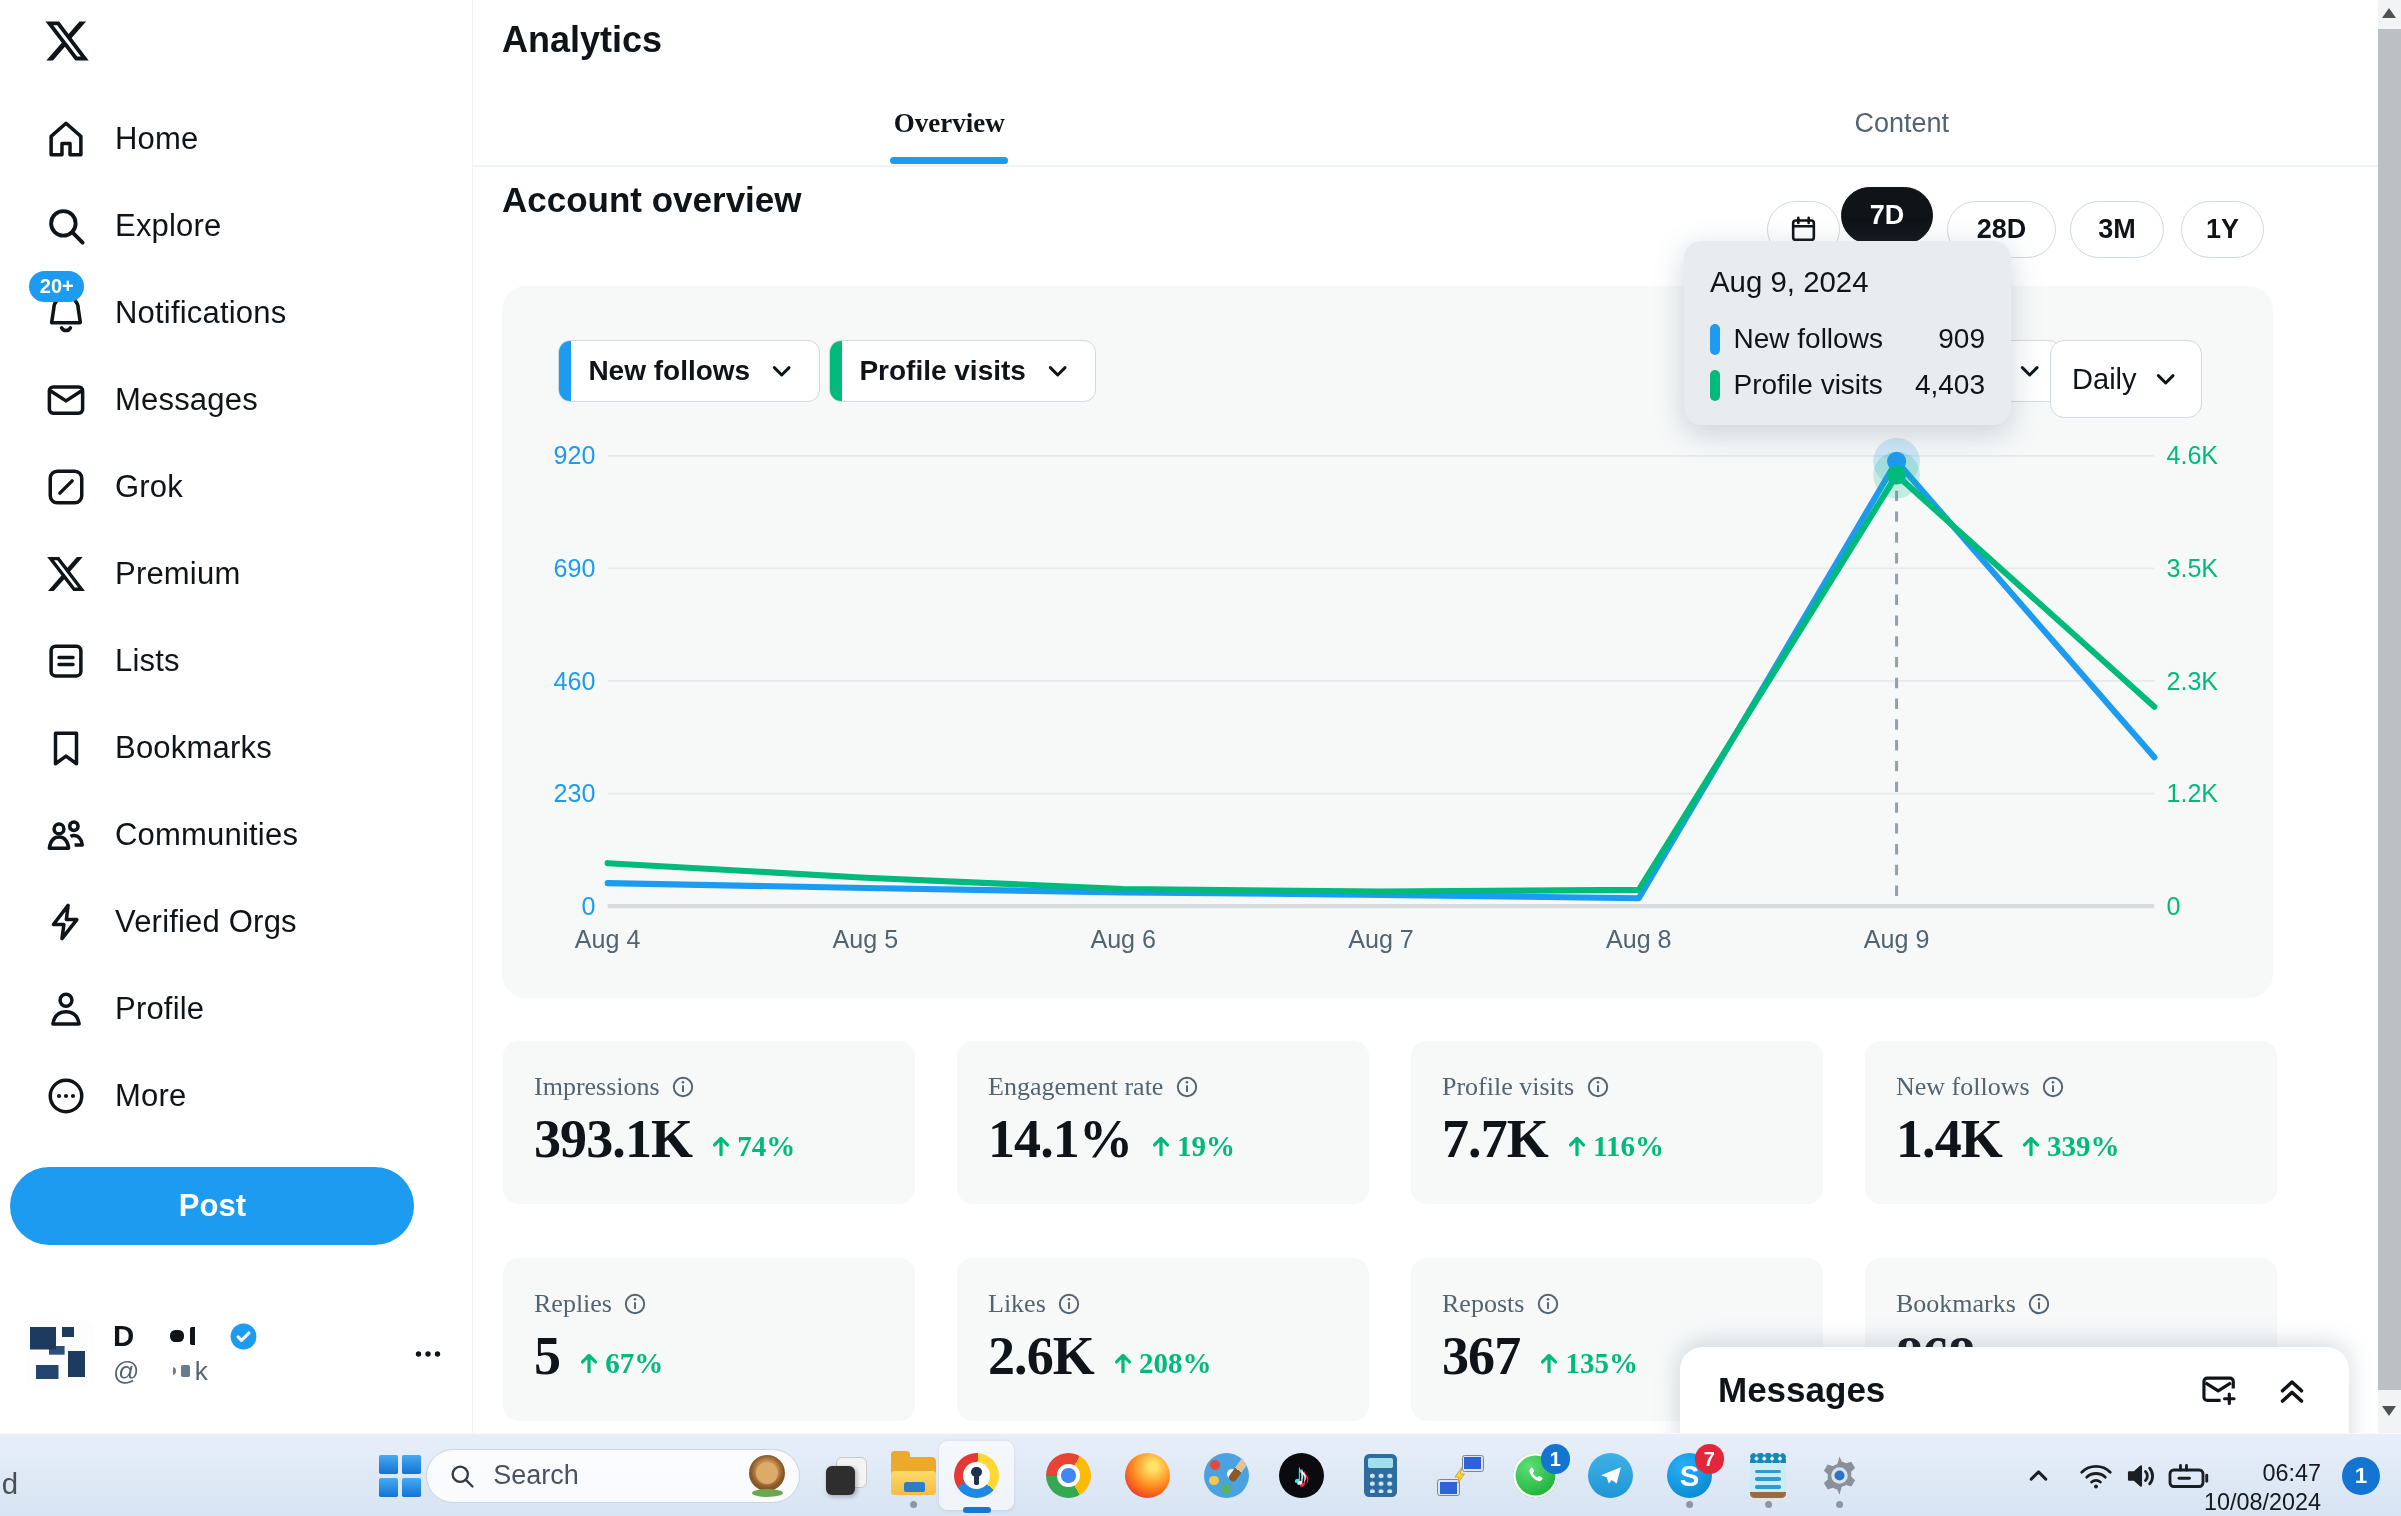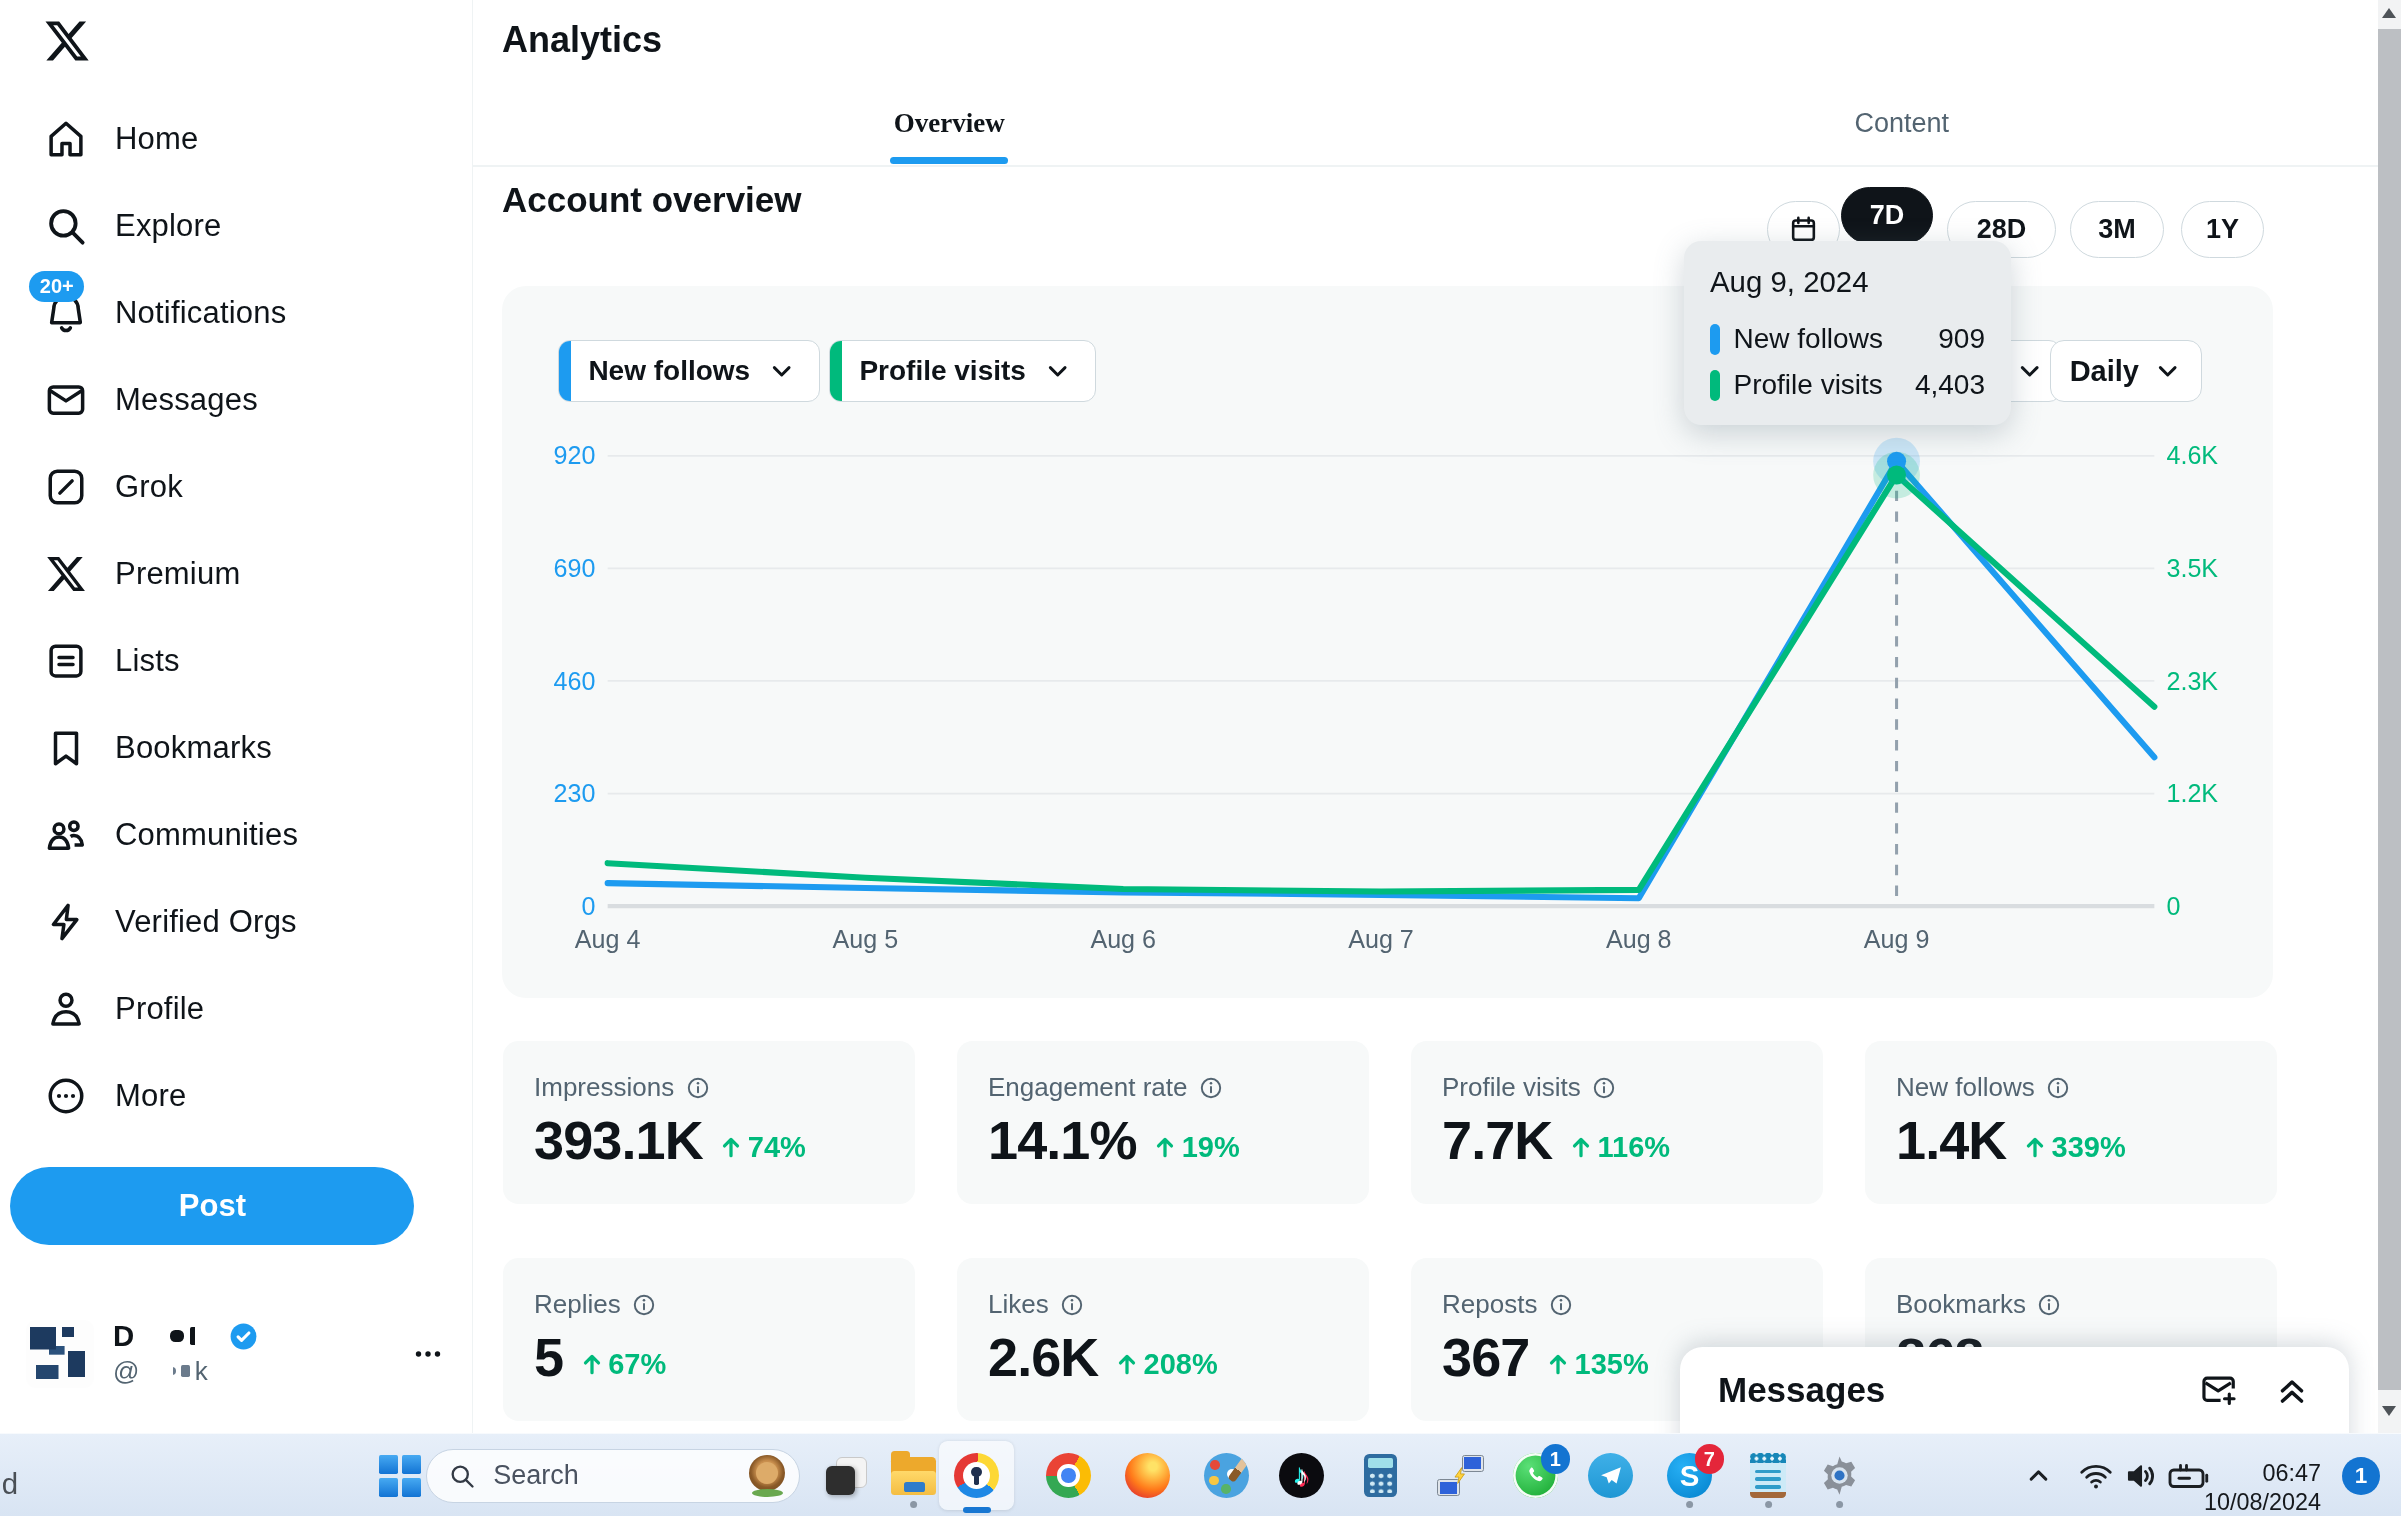--- a/index.html
+++ b/index.html
@@ -55,36 +55,36 @@
 
   .chart-card{position:absolute;left:502px;top:286px;width:1771px;height:712px;background:#f7f9f9;border-radius:24px;z-index:1;}
   .sel-pill{position:absolute;top:54px;height:62px;background:#fff;border:1.7px solid #cfd9de;border-radius:12px;
     display:flex;align-items:center;gap:17.3px;padding:0 22.5px 0 29.4px;font-size:28px;font-weight:600;color:#0f1419;
     cursor:pointer;box-sizing:border-box;overflow:hidden;}
   .sel-pill .accent{position:absolute;left:0;top:0;bottom:0;width:12px;}
   .sel-pill .chev{width:29.4px;height:29.4px;}
   .pill-fragment{position:absolute;left:1472px;top:54px;width:87px;height:62px;background:#fff;border:1.7px solid #cfd9de;
     border-radius:12px;box-sizing:border-box;display:flex;align-items:center;justify-content:flex-end;padding-right:15.6px;z-index:4;}
   .pill-fragment .chev{width:29.4px;height:29.4px;}
-  .daily-pill{position:absolute;left:1548px;top:54px;width:152px;height:62px;background:#fff;border:1.7px solid #cfd9de;
+  .daily-pill{position:absolute;left:1548px;top:54px;width:152px;height:78px;background:#fff;border:1.7px solid #cfd9de;
     border-radius:14px;box-sizing:border-box;display:flex;align-items:center;justify-content:center;gap:14px;
-    font-size:29px;font-weight:700;cursor:pointer;z-index:5;}
+    font-size:29px;font-weight:400;cursor:pointer;z-index:5;}
   .daily-pill .chev{width:29.4px;height:29.4px;}
 
   .tooltip{position:absolute;left:1684px;top:241px;width:327px;min-height:165px;background:#e9ecee;border-radius:17.3px;
     box-shadow:0 8.7px 29.4px rgba(101,119,134,.30);z-index:30;padding:24px 26px;box-sizing:border-box;}
   .tooltip .tt-date{font-size:29.4px;font-weight:400;margin-bottom:24px;}
   .tt-row{display:flex;align-items:center;gap:14px;margin-top:14px;font-size:28px;}
   .tt-pill{width:9.5px;height:31px;border-radius:5.2px;flex:0 0 9.5px;}
   .tt-val{margin-left:auto;font-weight:400;}
 
   
   .cards{position:absolute;left:503px;top:1041px;display:grid;grid-template-columns:repeat(4,412px);
     grid-auto-rows:163px;column-gap:42px;row-gap:54px;z-index:1;}
-  .mcard{background:#f7f9f9;border-radius:15.6px;padding:31px 31px 0;box-sizing:border-box;}
+  .mcard{background:#f7f9f9;border-radius:15.6px;padding:31px 31px 0;box-sizing:border-box;font-family:Liberation Serif, serif;}
   .mlabel{display:flex;align-items:center;gap:10.4px;font-size:26px;color:#536471;}
   .mlabel .info{width:26px;height:26px;flex:0 0 26px;}
   .mvalue-row{display:flex;align-items:flex-end;gap:15.6px;margin-top:10.4px;}
   .mvalue{font-size:54px;font-weight:800;letter-spacing:-0.9px;line-height:1;}
   .mdelta{display:flex;align-items:center;gap:3.5px;font-size:29px;font-weight:700;color:#00ba7c;padding-bottom:3.5px;}
   .mdelta svg{width:26px;height:26px;}
 
   
   .msg-panel{position:absolute;left:1680px;top:1347px;width:669px;height:130px;background:#fff;border-radius:22.5px 22.5px 0 0;
     box-shadow:0 -3.5px 24px rgba(101,119,134,.28);z-index:40;display:flex;align-items:flex-start;padding:22.5px 38px;box-sizing:border-box;}

